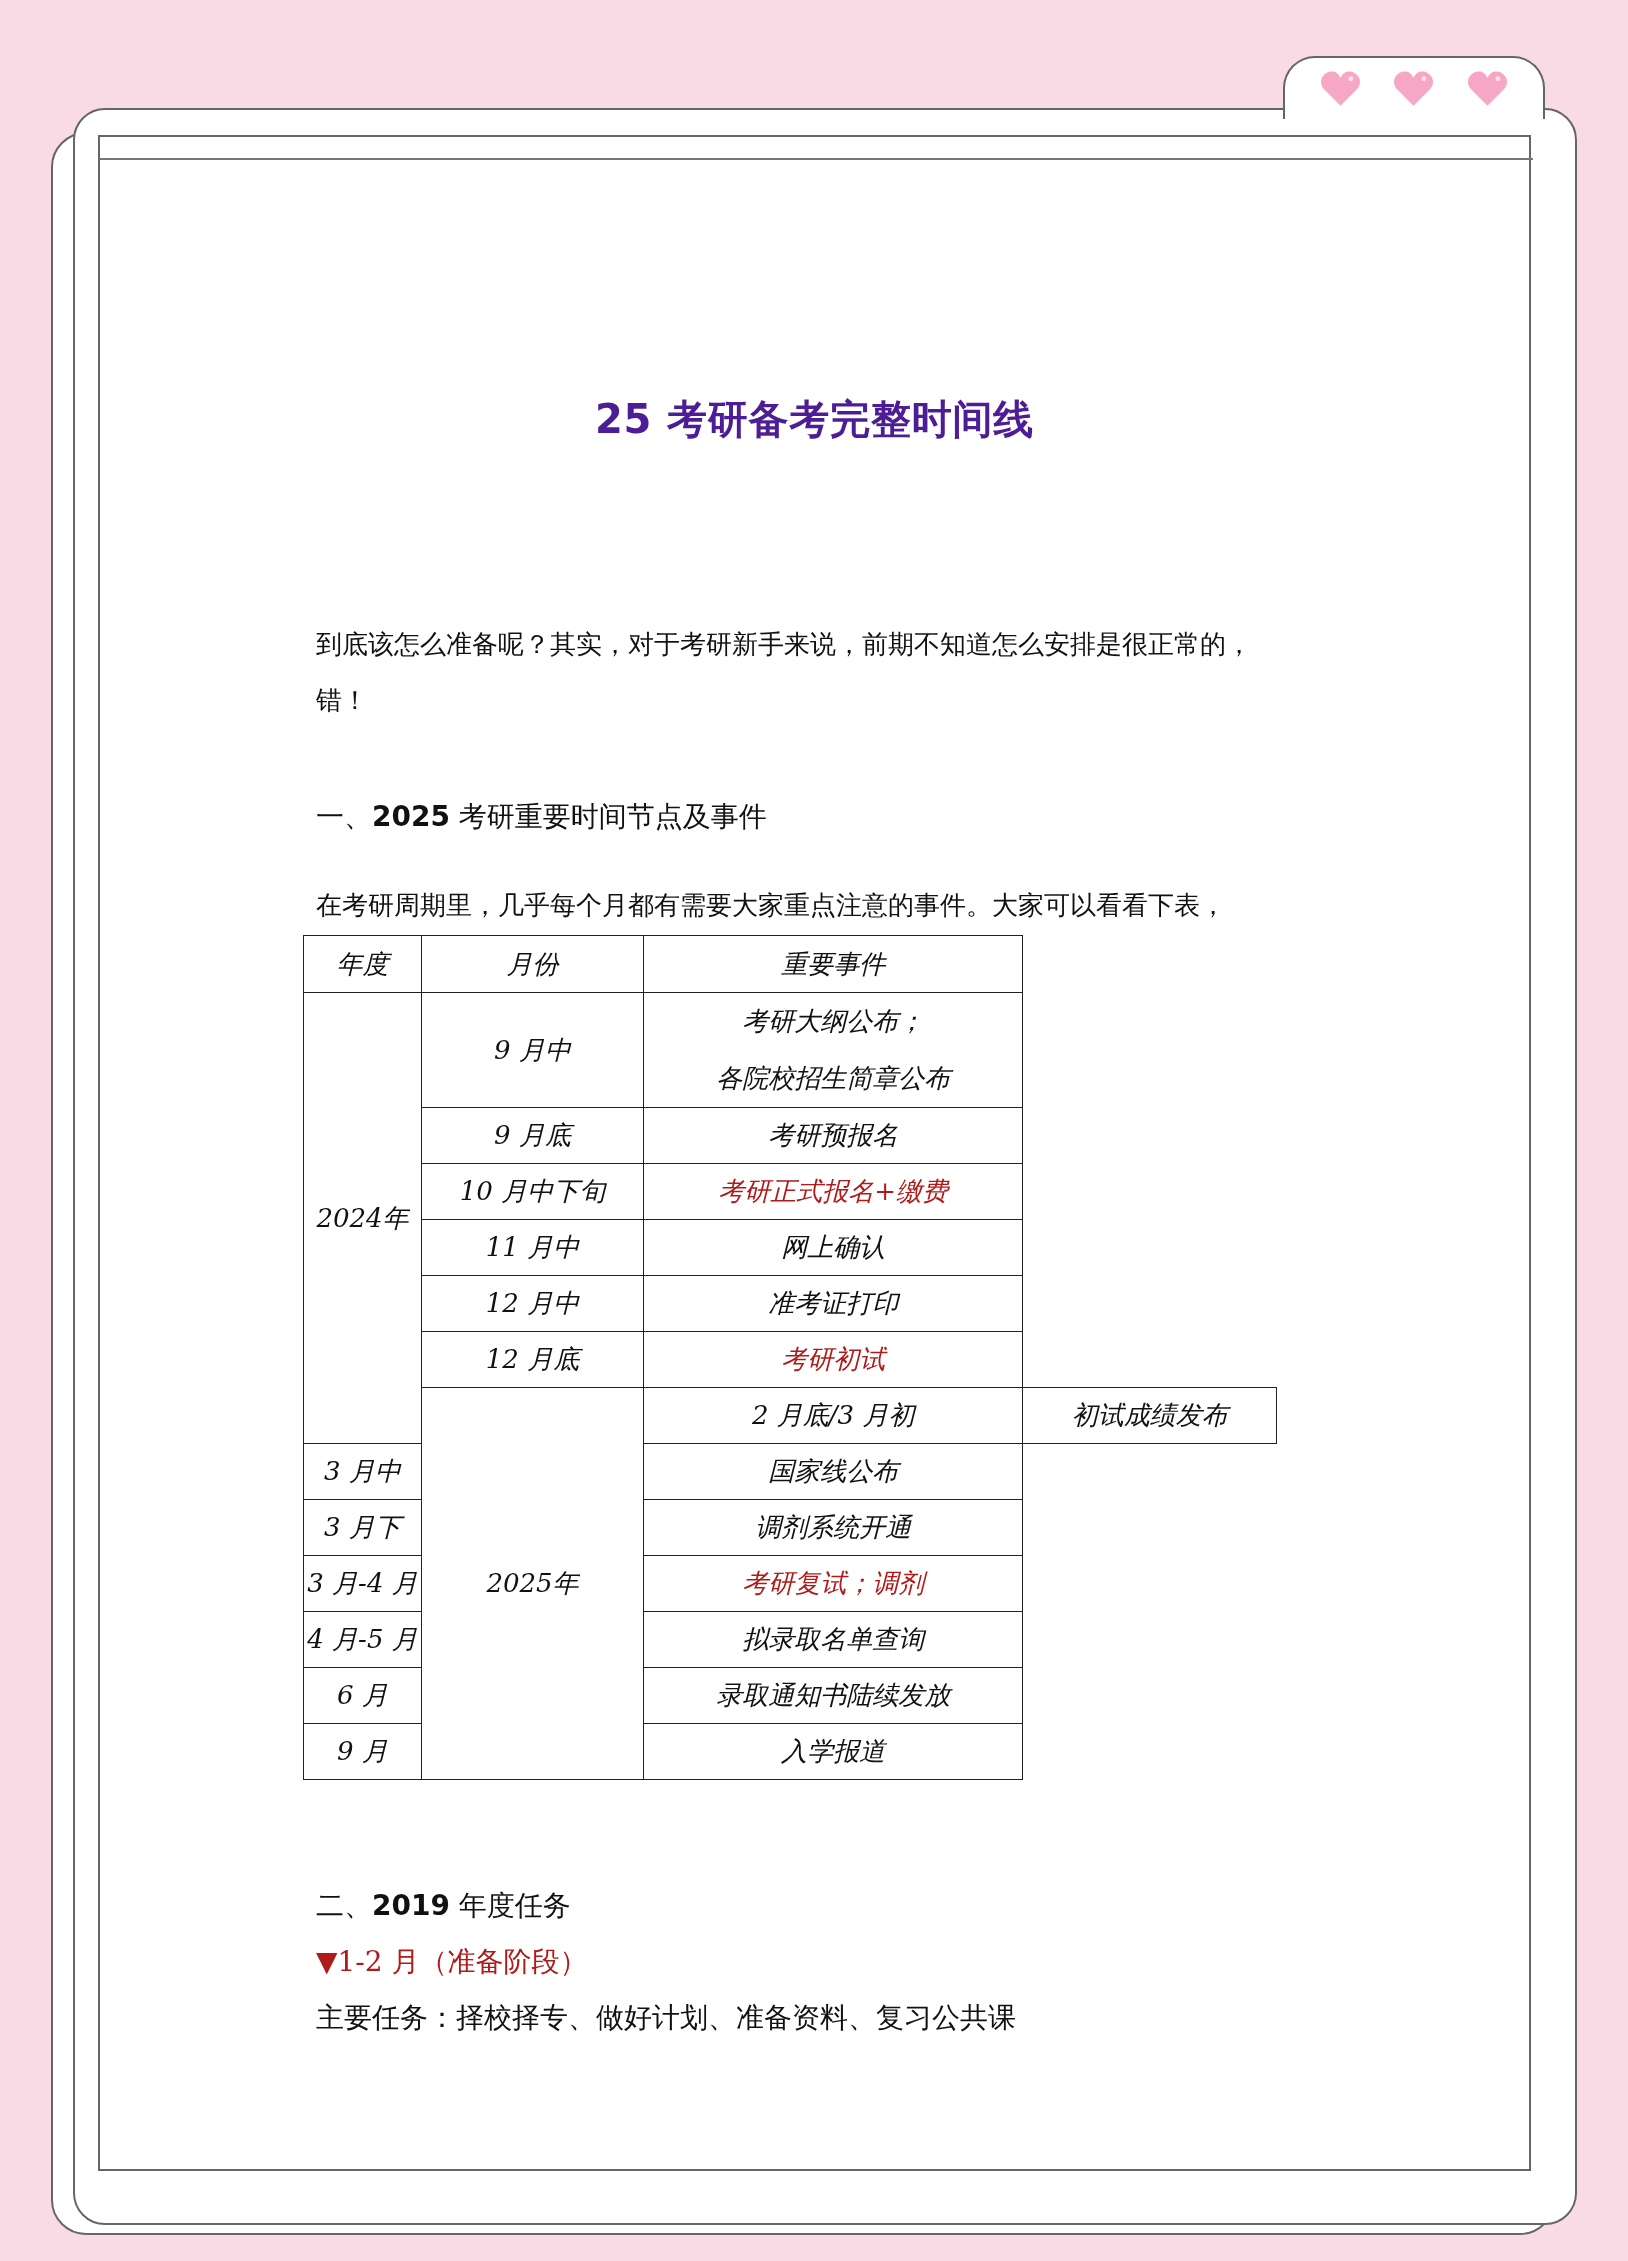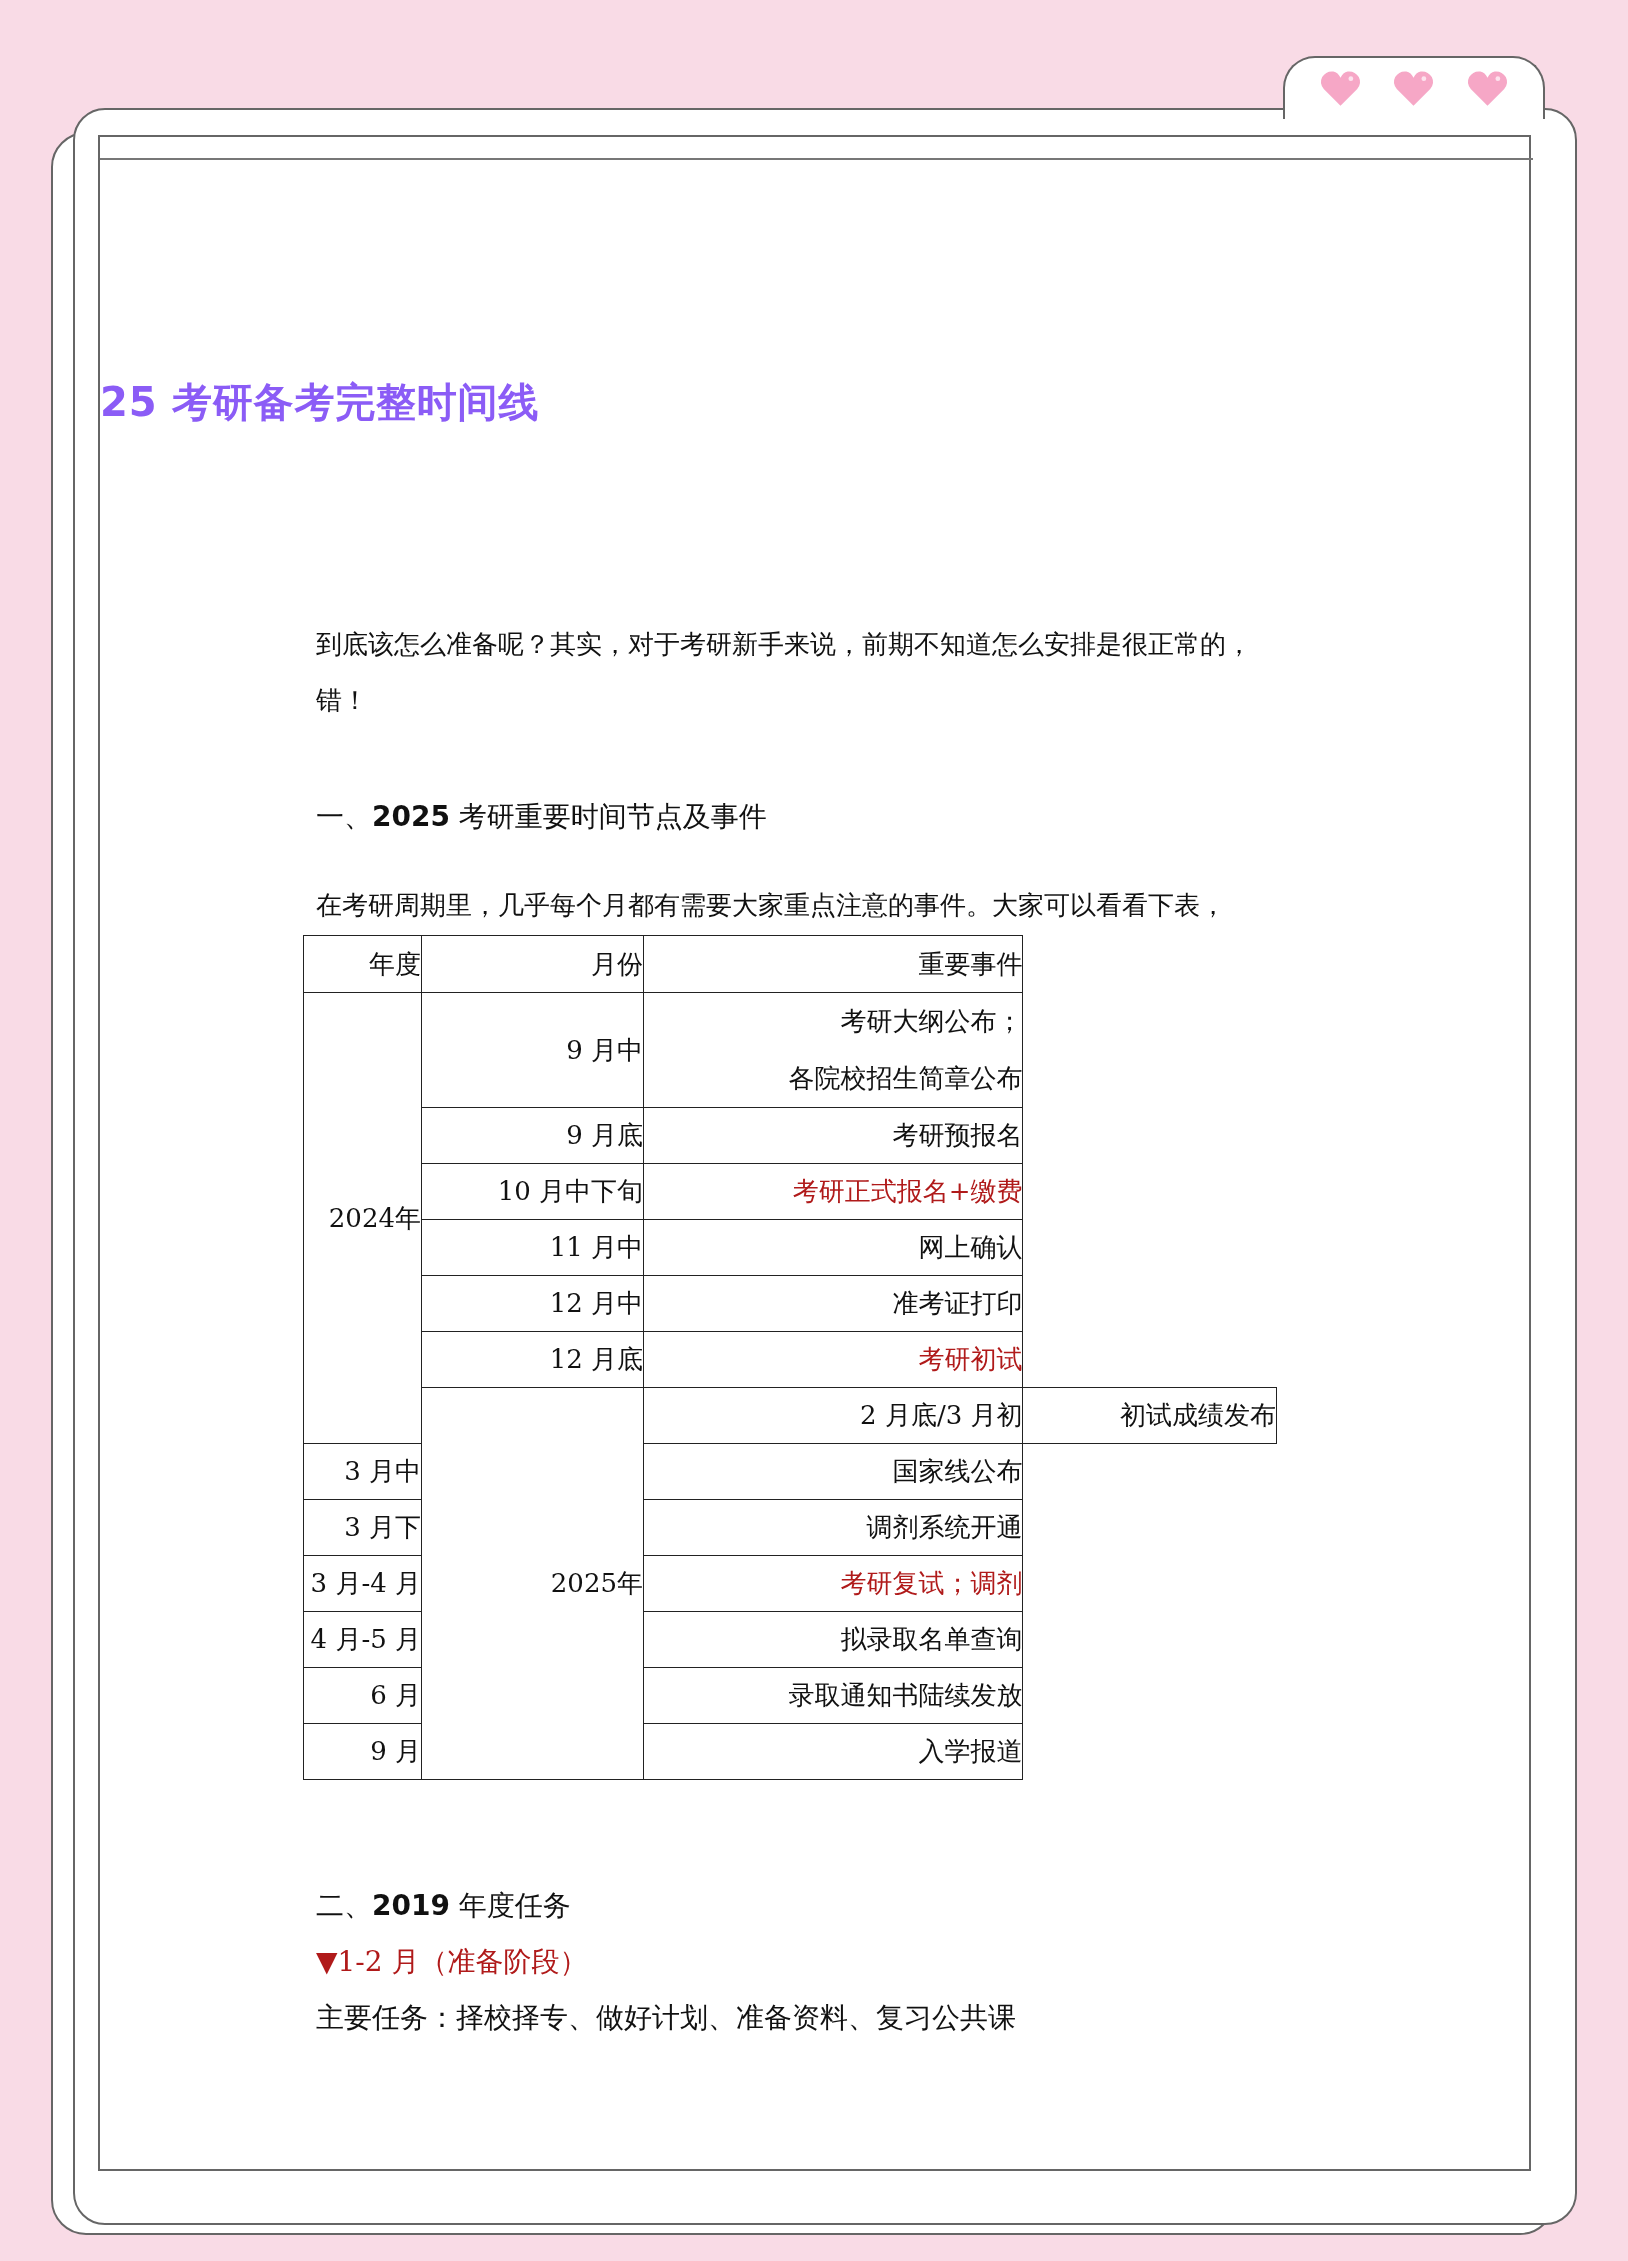--- a/index.html
+++ b/index.html
@@ -91,26 +91,27 @@
       position: absolute;
       left: 0;
       top: 0;
       width: 100%;
       height: 100%;
     }
     .title {
       position: absolute;
       left: 0;
       width: 100%;
-      top: 238px;
+      top: 255px;
+      text-align: center;
       font-family: "DejaVu Sans", "Liberation Sans", sans-serif;
       font-weight: bold;
       font-size: 40px;
       letter-spacing: 0.8px;
-      color: #8b5cf6;
+      color: #4c1d95;
     }
     .para {
       position: absolute;
       left: 216px;
       width: 1024px;
       font-size: 26px;
       line-height: 56px;
       color: #111;
       text-align: justify;
     }
@@ -132,25 +133,26 @@
       position: absolute;
       left: 203px;
       top: 798px;
       width: 974px;
       border-collapse: collapse;
       font-size: 26px;
       color: #111;
     }
     table.timeline td, table.timeline th {
       border: 1.6px solid #222;
-      text-align: right;
+      text-align: center;
       vertical-align: middle;
       font-weight: normal;
       height: 55px;
       padding: 0;
+      font-style: italic;
     }
     table.timeline th {
       height: 56px;
     }
     .col-year { width: 117px; }
     .col-month { width: 221px; }
     .col-event { width: auto; }
     .event-two-line {
       line-height: 57px;
       margin-top: 23px;

